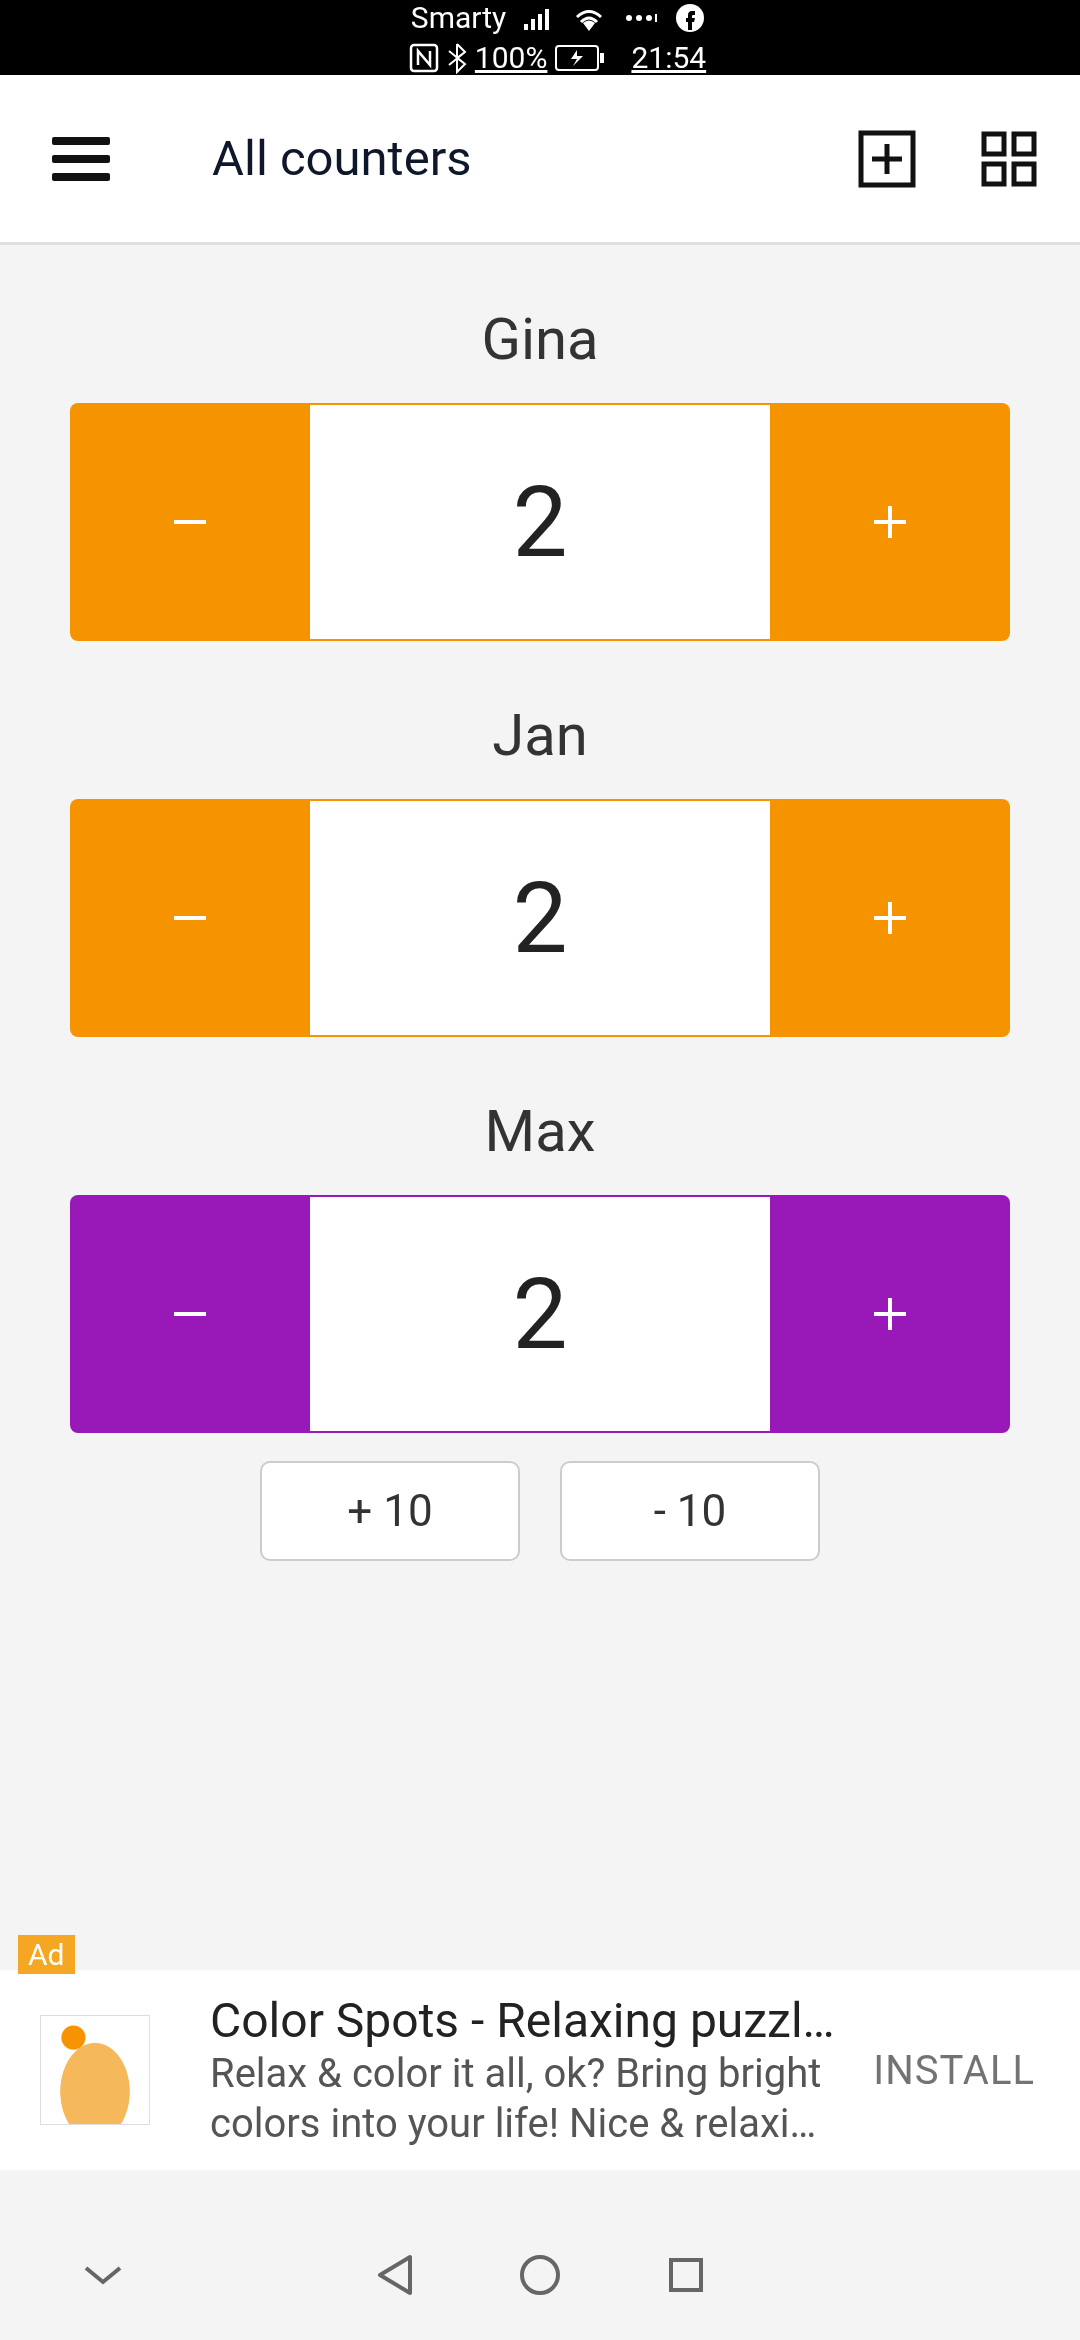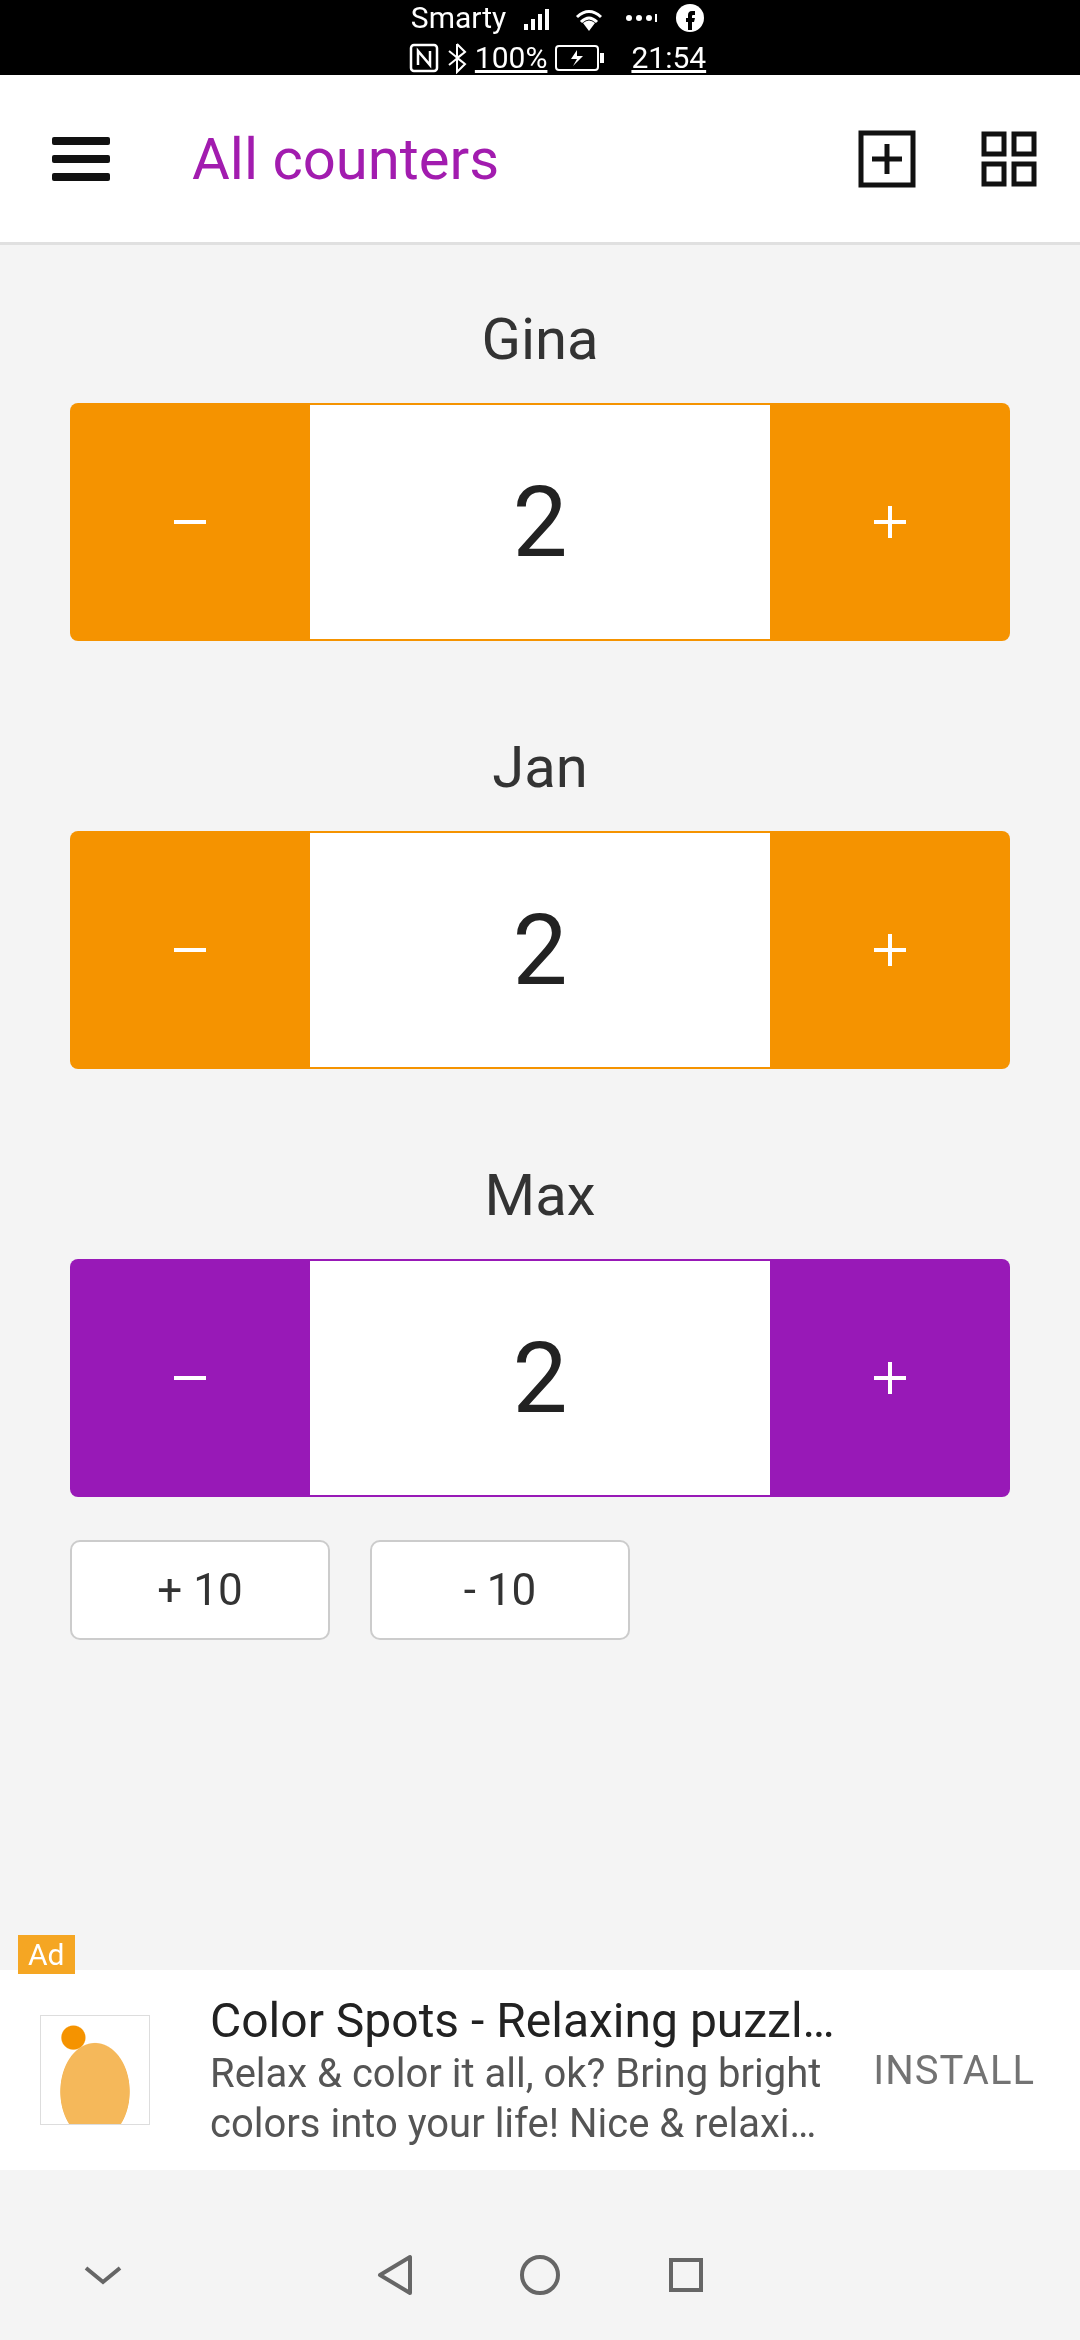--- a/index.html
+++ b/index.html
@@ -6,37 +6,37 @@
   html, body { width: 1080px; height: 2340px; font-family: -apple-system, BlinkMacSystemFont, "Segoe UI", Roboto, sans-serif; background: #f4f4f4; overflow: hidden; }
 
   
   .status-bar { height: 75px; background: #000; color: #fff; display: flex; align-items: center; justify-content: space-between; padding: 0 30px 0 65px; font-size: 30px; flex-direction: column; }
   .status-left { display: flex; align-items: center; gap: 18px; }
   .status-right { display: flex; align-items: center; gap: 8px; text-decoration: underline; }
   .status-right span, .status-left span { display:inline-flex; align-items:center; }
 
   
   .toolbar { height: 170px; background: #fff; display: flex; align-items: center; padding: 0 40px 0 50px; border-bottom: 3px solid #e0e0e0; }
-  .toolbar .title { font-size: 58px; font-weight: 400; color: #a21caf; margin-left: 80px; flex: 1; }
+  .toolbar .title { font-size: 49px; font-weight: 400; color: #0f172a; margin-left: 100px; flex: 1; }
   .toolbar .tb-icon { width: 62px; height: 62px; display:flex; align-items:center; justify-content:center; }
   .toolbar .tb-icon + .tb-icon { margin-left: 60px; }
 
   
   .content { padding: 60px 70px 0 70px; }
-  .counter-block { margin-bottom: 92px; }
+  .counter-block { margin-bottom: 60px; }
   .counter-name { text-align: center; font-size: 58px; color: #333; font-weight: 400; margin-bottom: 30px; }
   .counter-row { display: flex; height: 238px; border-radius: 8px; overflow: hidden; }
   .counter-btn { width: 240px; display:flex; align-items:center; justify-content:center; color:#fff; }
   .counter-value { flex:1; background:#fff; display:flex; align-items:center; justify-content:center; font-size: 98px; color:#222; border-top:2px solid; border-bottom:2px solid; }
   .orange .counter-btn { background:#f59300; }
   .orange .counter-value { border-color:#f59300; }
   .purple .counter-btn { background:#9819b7; }
   .purple .counter-value { border-color:#9819b7; }
 
-  .extra-buttons { display:flex; gap:40px; margin-top:43px; }
+  .extra-buttons { display:flex; justify-content:center; gap:40px; margin-top:28px; }
   .extra-btn { width:260px; height:100px; border:2px solid #ccc; border-radius:10px; background:#fff; display:flex; align-items:center; justify-content:center; font-size:44px; color:#333; }
 
   
   .ad-banner { position:absolute; bottom:170px; left:0; right:0; height:200px; background:#fff; display:flex; align-items:center; padding:0 30px 0 0; }
   .ad-badge { position:absolute; top:-35px; left:18px; background:#f5a623; color:#fff; font-size:30px; padding:2px 10px; }
   .ad-thumb { width:190px; height:190px; display:flex; align-items:center; justify-content:center; }
   .ad-thumb-inner { width:110px; height:110px; background:radial-gradient(circle at 30% 20%, #f59300 0%, #f59300 10%, transparent 11%), radial-gradient(ellipse at 50% 70%, #f5b85a 0%, #f5b85a 45%, transparent 46%); border:1px solid #ddd; }
   .ad-text { flex:1; padding:0 20px; overflow:hidden; }
   .ad-title { font-size:48px; color:#222; white-space:nowrap; overflow:hidden; text-overflow:ellipsis; }
   .ad-desc { font-size:40px; color:#555; line-height:1.25; display:-webkit-box; -webkit-line-clamp:2; -webkit-box-orient:vertical; overflow:hidden; }

